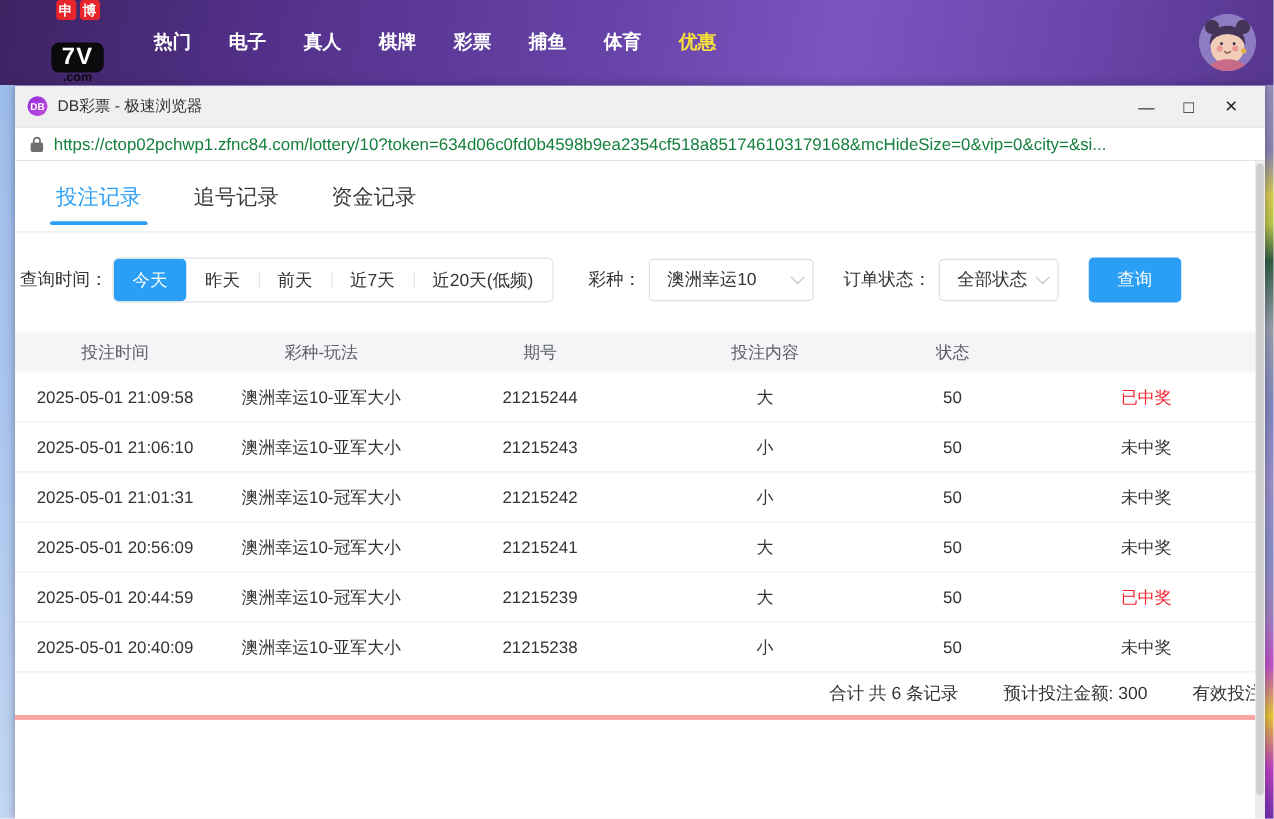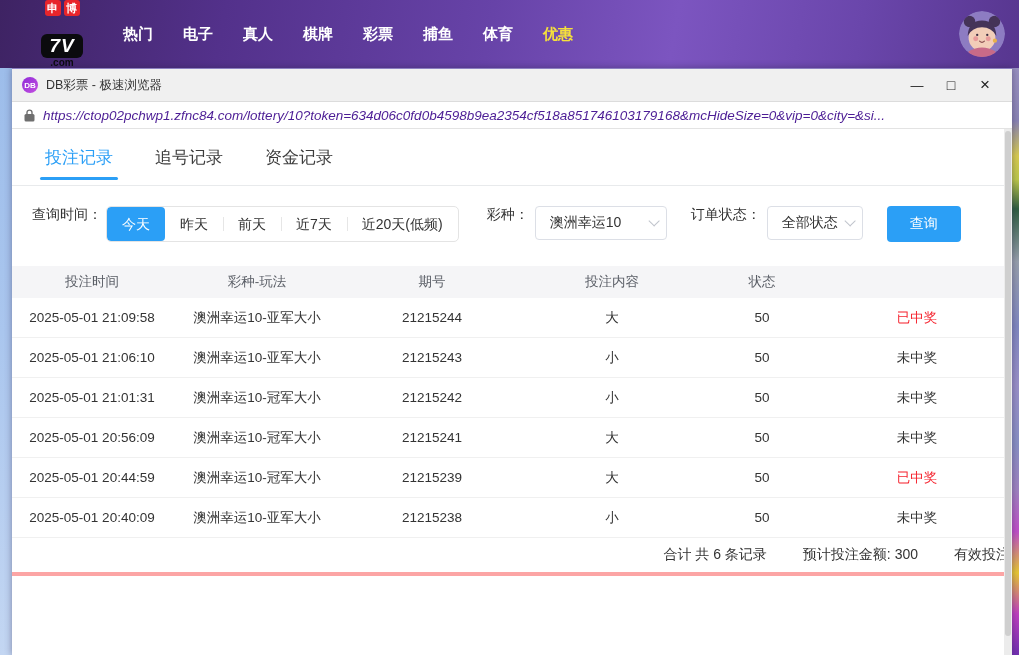--- a/index.html
+++ b/index.html
@@ -7,21 +7,21 @@
   .stage { position:relative; width:1019px; height:655px; background:#fff; }
 
   
   .topbar { position:absolute; left:0; top:0; width:1019px; height:68px;
     background:linear-gradient(100deg,#3e2363 0%,#53318b 22%,#6743a8 48%,#7c55c0 66%,#6a46ab 84%,#57368f 100%);
     display:flex; align-items:center; }
   .logo { margin-left:30px; width:64px; display:flex; flex-direction:column; align-items:center; cursor:pointer; }
   .logo-badges { display:flex; gap:3px; margin-bottom:2px; }
   .logo-badge { width:16px; height:16px; background:#e8252b; color:#fff; font-size:11px; font-weight:bold;
     border-radius:3px; display:flex; align-items:center; justify-content:center; }
-  .logo-main { background:#0b0b0e; color:#fff; font-weight:bold; font-style:italic; font-size:19px;
+  .logo-main { background:#0b0b0e; color:#fff; font-weight:bold; font-size:19px;
     line-height:24px; padding:0 8px; border-radius:6px; letter-spacing:1px;margin-top:16px; }
   .logo-sub { color:#0b0b0e; font-weight:bold; font-size:10px; letter-spacing:0; margin-top:-1px; }
   .nav { display:flex; margin-left:14px; }
   .nav-item { padding:0 15px; color:#fff; font-size:15px; font-weight:bold; line-height:68px; cursor:pointer; white-space:nowrap; }
   .nav-item.promo { color:#f6e13b; }
   .avatar { margin-left:auto; margin-right:14px; width:46px; height:46px; border-radius:50%; overflow:hidden; cursor:pointer; }
 
   
   .left-strip { position:absolute; left:0; top:68px; width:12px; height:587px;
     background:linear-gradient(180deg,#9dbdea 0%,#aac6ee 45%,#c3d6f2 100%); }
@@ -35,35 +35,35 @@
   .favicon { width:16px; height:16px; border-radius:50%; background:linear-gradient(135deg,#8f2bd8,#c44fe0);
     color:#fff; font-size:8px; font-weight:bold; display:flex; align-items:center; justify-content:center; flex-shrink:0; }
   .wtitle { margin-left:8px; font-size:12.5px; color:#333; }
   .win-controls { margin-left:auto; display:flex; align-items:center; }
   .wbtn { width:34px; text-align:center; color:#222; cursor:pointer; }
   .wbtn.min { font-size:13px; }
   .wbtn.max { font-size:14px; }
   .wbtn.cls { font-size:17px; }
   .urlbar { height:28px; background:#fff; border-bottom:1px solid #e3e3e3; border-top:1px solid #dcdcdc;
     display:flex; align-items:center; padding:0 12px; }
-  .url { margin-left:8px; font-size:13.5px; color:#4c1d95; white-space:nowrap; overflow:hidden;font-style:italic; }
+  .url { margin-left:8px; font-size:13.5px; color:#15803d; white-space:nowrap; overflow:hidden; }
 
   .content { position:relative; height:526px; background:#fff; overflow:hidden; }
   .scrollbar { position:absolute; right:0; top:0; width:8px; height:100%; background:#ececec; }
   .scroll-thumb { position:absolute; left:1px; top:2px; width:6px; height:96%; background:#cfcfcf; border-radius:3px; }
 
   
   .tabs { display:flex; padding-left:33px; height:57px; border-bottom:1px solid #e8eaec; }
   .tab { position:relative; margin-right:42px; font-size:17px; color:#3c3c3c; line-height:57px; cursor:pointer; }
   .tab.active { color:#2b9ff6; }
   .tab.active::after { content:""; position:absolute; left:-5px; right:-5px; bottom:5px; height:3px;
     border-radius:3px; background:#2b9ff6; }
 
   
-  .filters { display:flex; align-items:flex-start; padding-left:20px; margin-top:20px; height:36px; }
+  .filters { display:flex; align-items:center; padding-left:4px; margin-top:20px; height:36px; }
   .flabel { font-size:14px; color:#333; }
   .time-group { display:flex; align-items:center; border:1px solid #e4e4e4; border-radius:5px; margin-left:4px; height:36px; overflow:hidden; background:#fff; }
   .time-opt { padding:0 15px; font-size:14px; color:#333; line-height:34px; cursor:pointer; position:relative; white-space:nowrap; }
   .time-opt + .time-opt::before { content:""; position:absolute; left:0; top:10px; bottom:10px; width:1px; background:#e6e6e6; }
   .time-opt.active { background:#2b9ff6; color:#fff; border-radius:4px; margin:0; }
   .time-opt.active::before, .time-opt.active + .time-opt::before { display:none; }
   .sel { display:flex; align-items:center; justify-content:space-between; border:1px solid #dcdfe6; border-radius:4px;
     height:34px; padding:0 10px 0 14px; font-size:14px; color:#333; margin-left:6px; cursor:pointer; background:#fff; }
   .sel.lottery { width:132px; } .sel.status { width:96px; }
   .chev { width:8px; height:8px; border-right:1.6px solid #c0c4cc; border-bottom:1.6px solid #c0c4cc;

